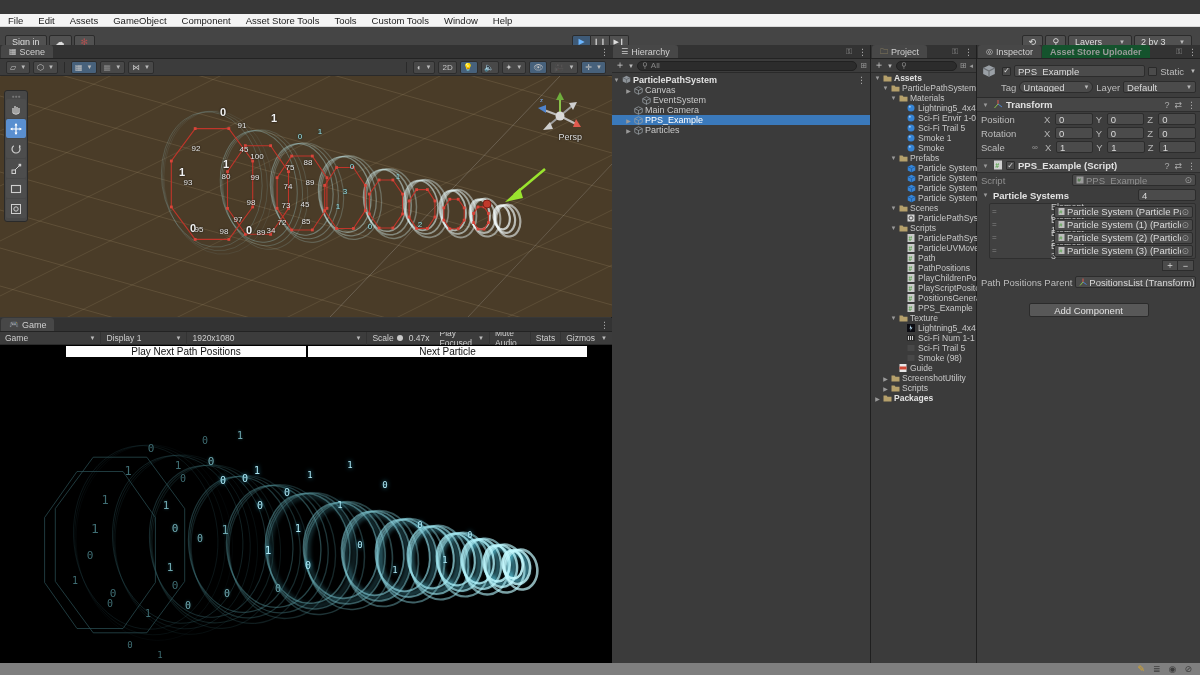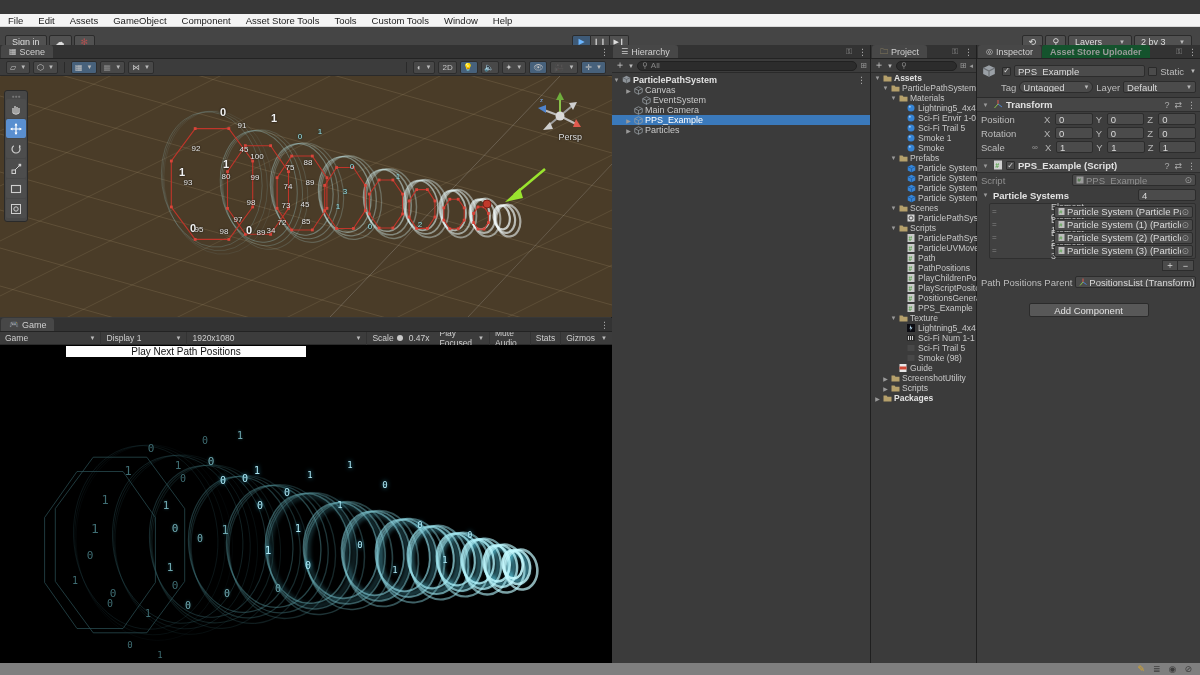--- a/index.html
+++ b/index.html
@@ -607,20 +607,23 @@
             <span class="g0" style="left: 90px; top: 210px; font-size: 11px;">0</span>
             <span class="g0" style="left: 75px; top: 235px; font-size: 10px;">1</span>
             <span class="g0" style="left: 130px; top: 300px; font-size: 9px;">0</span>
             <span class="g0" style="left: 160px; top: 310px; font-size: 9px;">1</span>
             <span class="g2" style="left: 260px; top: 160px; font-size: 10px;">0</span>
             <span class="g2" style="left: 310px; top: 130px; font-size: 9px;">1</span>
           </div>
         <div class="gv-btn" style="left:65px;width:242px;">
             <span>Play Next Path Positions</span>
           </div>
+        <div class="gv-btn" style="left:307px;width:281px;">
+            <span>Next Particle</span>
+          </div>
       </div>
     </div>
   </div>
 
   <div id="hierarchy">
     <div class="tabbar">
       <div class="tab">
         <span style="font-size:8px;">☰</span>
         <span>Hierarchy</span>
       </div>

